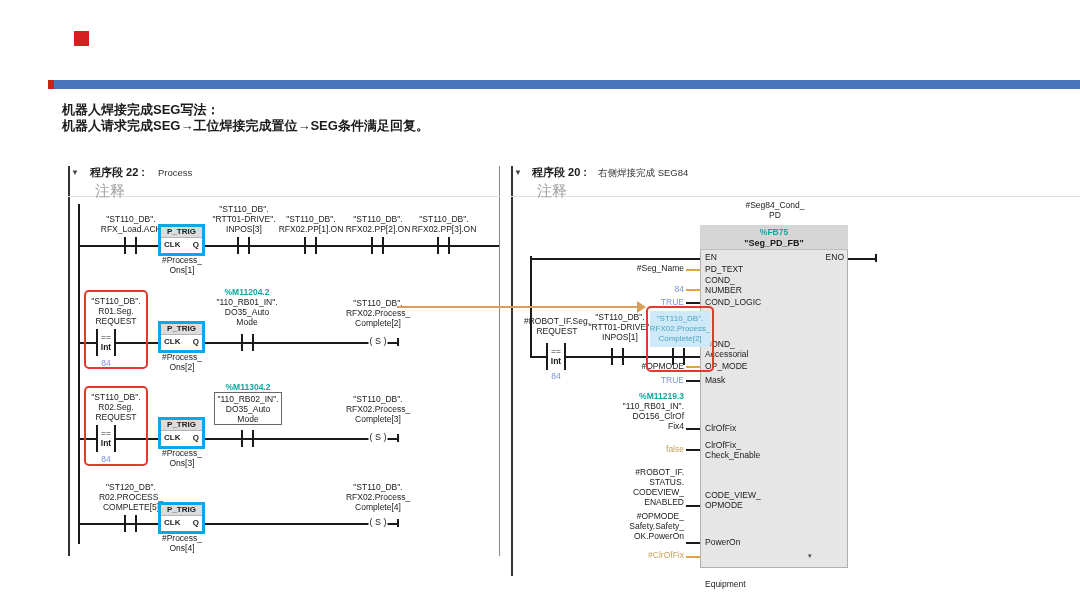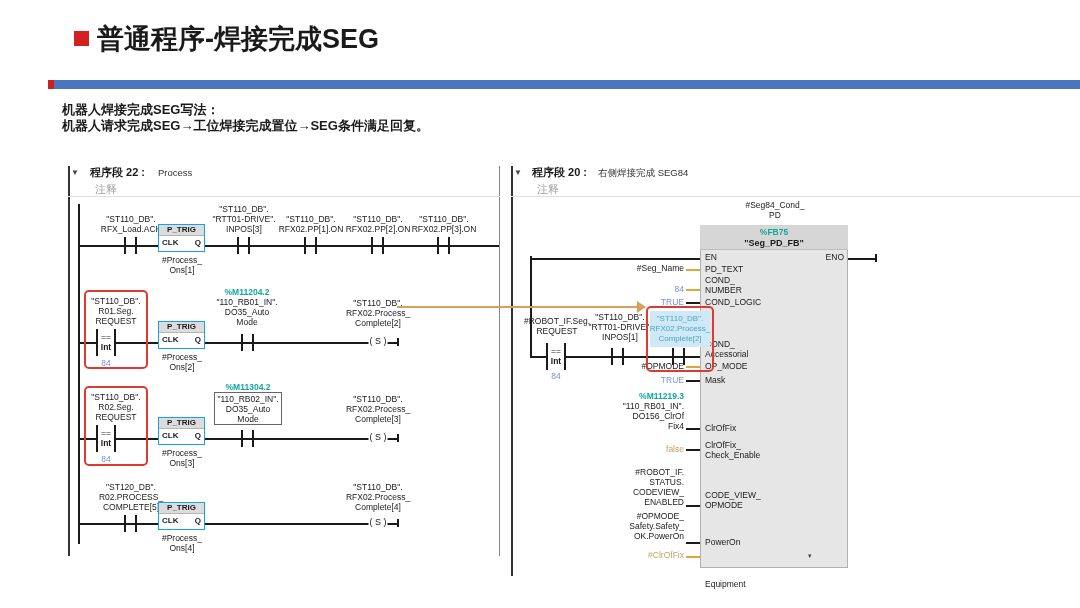--- a/index.html
+++ b/index.html
@@ -14,49 +14,48 @@
   .cmp{position:absolute;width:20px;height:27px;border-left:2px solid #1a1a1a;border-right:2px solid #1a1a1a;
        background:#fff;display:flex;flex-direction:column;align-items:center;justify-content:center;
        font-size:8.5px;line-height:9.5px}
   .cmp b{font-weight:bold}
   .lb{position:absolute;font-size:8.5px;line-height:10px;text-align:center;white-space:pre-line;transform:translateX(-50%)}
   .lbr{position:absolute;font-size:8.5px;line-height:10px;text-align:right;white-space:pre-line}
   .param{position:absolute;font-size:8.5px;line-height:10px;white-space:pre-line}
   .teal{color:#0fa8a0;font-weight:bold}
   .blu{color:#7a93d8}
   .tan{color:#c9a25e}
-  .ptrig{position:absolute;width:47px;border:1px solid #0ea5e9;background:#fff;font-size:8px;line-height:10px}
+  .ptrig{position:absolute;width:47px;border:3px solid #0ea5e9;background:#fff;font-size:8px;line-height:10px}
   .ptrig .h{background:#dcdcdc;font-weight:bold;text-align:center;border-bottom:1px solid #b5b5b5}
   .ptrig .b{display:flex;justify-content:space-between;padding:2px 3px 3px;font-weight:bold}
   .coil{position:absolute;transform:translateX(-50%);font-size:9px;background:#fff;padding:0 1px}
   .stub{position:absolute;width:14px;height:1.5px;background:#1a1a1a}
   .stub.or{background:#e2a441}
   .redbox{position:absolute;border:2px solid #e03a2e;border-radius:5px}
   .bluebox{position:absolute;background:#cfe9f8;color:#4aa6c0;font-size:8px;line-height:10px;text-align:center;
            white-space:pre-line;display:flex;align-items:center;justify-content:center}
   .namebox{position:absolute;border:1px solid #666;background:#fff;font-size:8.5px;line-height:10px;
            text-align:center;white-space:pre-line;padding-top:1px}
   .tri{position:absolute;font-size:8px;color:#444}
   .hnum{position:absolute;font-size:11px;font-weight:bold}
   .hname{position:absolute;font-size:9.5px;color:#333}
-  .cmt{position:absolute;font-size:11px;color:#a0a0a0}
+  .cmt{position:absolute;font-size:15px;color:#a0a0a0}
   .title{position:absolute;font-size:27px;font-weight:bold;letter-spacing:0}
   .intro{position:absolute;font-size:13px;font-weight:bold}
   .fb{position:absolute;background:#e6e6e6;border:1px solid #b0b0b0}
   .fbhd{position:absolute;background:#d6d6d6;border-bottom:1px solid #bdbdbd}
   .arrowline{position:absolute;height:2px;background:#d9a05b}
   .arrowhead{position:absolute;width:0;height:0;border-left:9px solid #d9a05b;border-top:6px solid transparent;border-bottom:6px solid transparent}
 </style>
 </head>
 <body>
 
 <div id="page">
 
   <div class="a" style="left:74px;top:31px;width:15px;height:15px;background:#d42020"></div>
-  <div class="title" style="left:97px;top:21px">普通程序-焊接完成SEG</div>
   <div class="a" style="left:48px;top:80px;width:6px;height:9px;background:#cc2020"></div>
   <div class="a" style="left:54px;top:80px;width:1026px;height:9px;background:#4a76c0"></div>
   <div class="intro" style="left:62px;top:101px">机器人焊接完成SEG写法：</div>
   <div class="intro" style="left:62px;top:117px">机器人请求完成SEG→工位焊接完成置位→SEG条件满足回复。</div>
 
   <div class="a" style="left:68px;top:166px;width:2px;height:390px;background:#333"></div>
   <div class="a" style="left:499px;top:166px;width:1px;height:390px;background:#888"></div>
   <div class="wh" style="left:68px;top:196px;width:432px;height:1px;background:#e0e0e0"></div>
   <div class="tri" style="left:71px;top:168px">▼</div>
   <div class="hnum" style="left:90px;top:165px">程序段 22 :</div>

